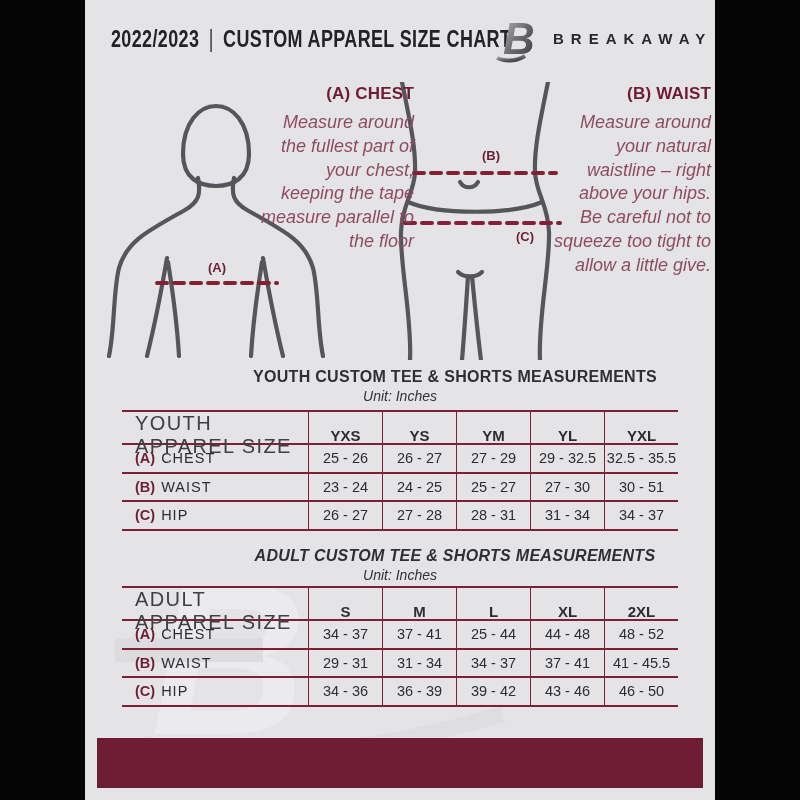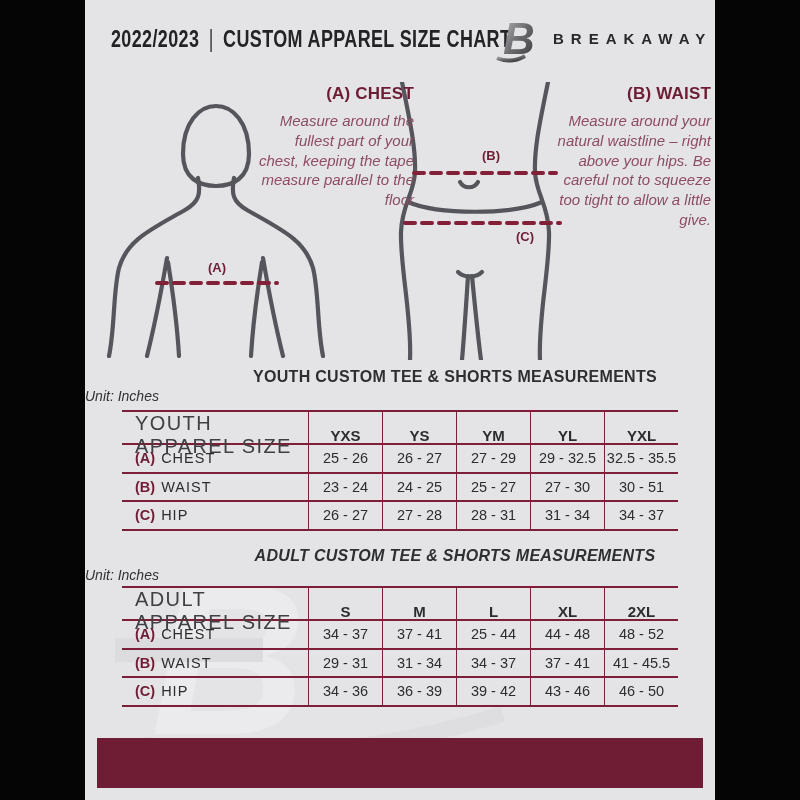--- a/index.html
+++ b/index.html
@@ -16,26 +16,26 @@
 
   
   .fig{position:absolute;}
   .fig path,.fig ellipse{fill:none;stroke:#55565b;stroke-width:4.2;stroke-linecap:round;}
   .fig .dash{stroke:#841f38;stroke-width:4;stroke-dasharray:10 7;}
   .fig text{font-size:13px;font-weight:bold;fill:#6e1d34;}
 
   
   .guide{position:absolute;text-align:right;}
   .guide h3{margin:0 0 7px 0;font-size:17px;font-weight:bold;color:#6d1c33;letter-spacing:.2px;}
-  .guide p{margin:0;font-size:15px;font-style:italic;color:#8d4c62;line-height:1.32;white-space:pre-line;}
+  .guide p{margin:0;font-size:18px;font-style:italic;color:#8d4c62;line-height:1.32;white-space:pre-line;}
 
   
   .sec-title{position:absolute;left:0;width:740px;text-align:center;font-size:16px;font-weight:bold;
              color:#2e2f31;letter-spacing:.3px;}
-  .sec-unit{position:absolute;left:0;width:630px;text-align:left;font-size:14px;font-style:italic;color:#323236;}
+  .sec-unit{position:absolute;left:0;width:630px;text-align:center;font-size:14px;font-style:italic;color:#323236;}
 
   
   .sizetable{position:absolute;left:37px;width:556px;border-top:2px solid #7b2038;background:transparent;z-index:2;}
   .trow{display:grid;grid-template-columns:186px repeat(5,1fr);border-bottom:2px solid #7b2038;}
   .trow.head{height:33px;}
   .trow.data{height:28.5px;}
   .cell{display:flex;align-items:center;justify-content:center;border-left:1.6px solid #7b2038;
         font-size:14.5px;color:#2c2d2f;}
   .cell.first{border-left:none;justify-content:flex-start;padding-left:13px;}
   .cell.colhead{font-weight:bold;font-size:15px;}

